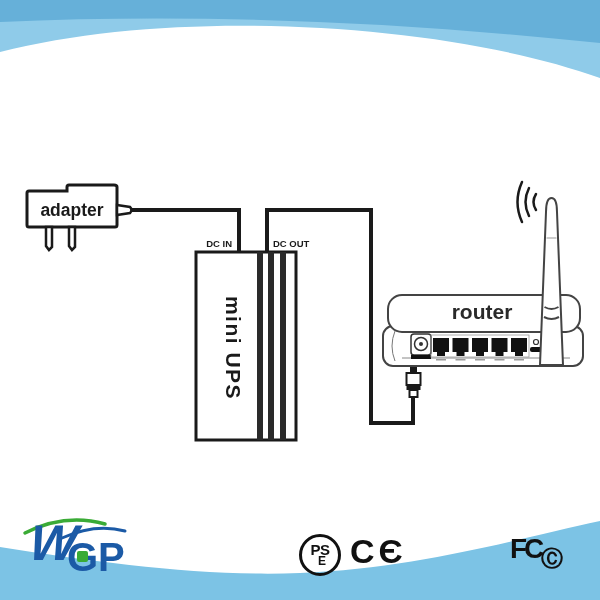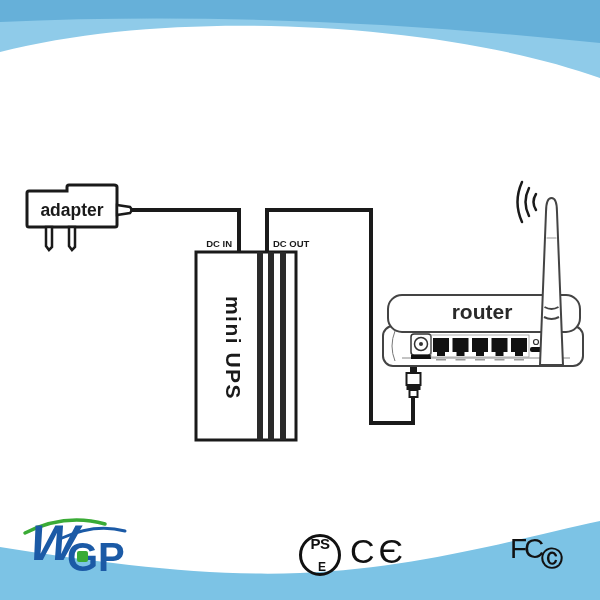--- a/index.html
+++ b/index.html
@@ -14,24 +14,24 @@
   #logo{left:0;top:505px;width:200px;height:90px;}
   .logo-letter{position:absolute;color:#1b5aa6;font-weight:bold;line-height:1;}
   #logo-w{left:30px;top:518px;font-size:50px;font-style:italic;transform:skewX(-6deg);}
   #logo-g{left:67px;top:537px;font-size:40px;}
   #logo-p{left:97px;top:537px;font-size:40px;}
   #logo-plug{position:absolute;left:77px;top:551px;width:11px;height:11px;background:#3aab36;border-radius:2px;}
   #logo-tagline{position:absolute;left:32px;top:566px;width:160px;color:#1b5aa6;font-size:12.5px;font-weight:bold;letter-spacing:.2px;}
   
   #certs{left:296px;top:528px;width:300px;height:60px;}
   #pse-badge{position:absolute;left:3px;top:6px;width:36px;height:36px;border:3px solid #111;border-radius:50%;
-    display:flex;flex-direction:column;align-items:center;justify-content:space-between;color:#111;}
+    display:flex;flex-direction:column;align-items:center;justify-content:center;color:#111;}
   #pse-top{font-size:15px;font-weight:bold;line-height:.9;letter-spacing:-.5px;}
   #pse-bottom{font-size:12px;font-weight:bold;line-height:.9;margin-left:4px;}
-  .cert-text{position:absolute;color:#111;font-weight:normal;}
+  .cert-text{position:absolute;color:#111;font-weight:bold;}
   #ce-mark{left:54px;top:6px;font-size:34px;letter-spacing:4px;line-height:1;}
   #rohs-mark{left:112px;top:7px;font-size:33px;letter-spacing:-1px;line-height:1;}
   #fcc-mark{left:214px;top:7px;font-size:28px;letter-spacing:-3px;line-height:1;}
   #fcc-inner{position:absolute;left:245px;top:16px;font-size:22px;font-weight:bold;color:#111;}
 </style>
 </head>
 <body>
 
 <svg class="abs" style="left:0;top:0" width="600" height="90" viewBox="0 0 600 90">
   <path d="M0,0 H600 V78 C450,24 180,6 0,52 Z" fill="#8fcbe9"></path>

